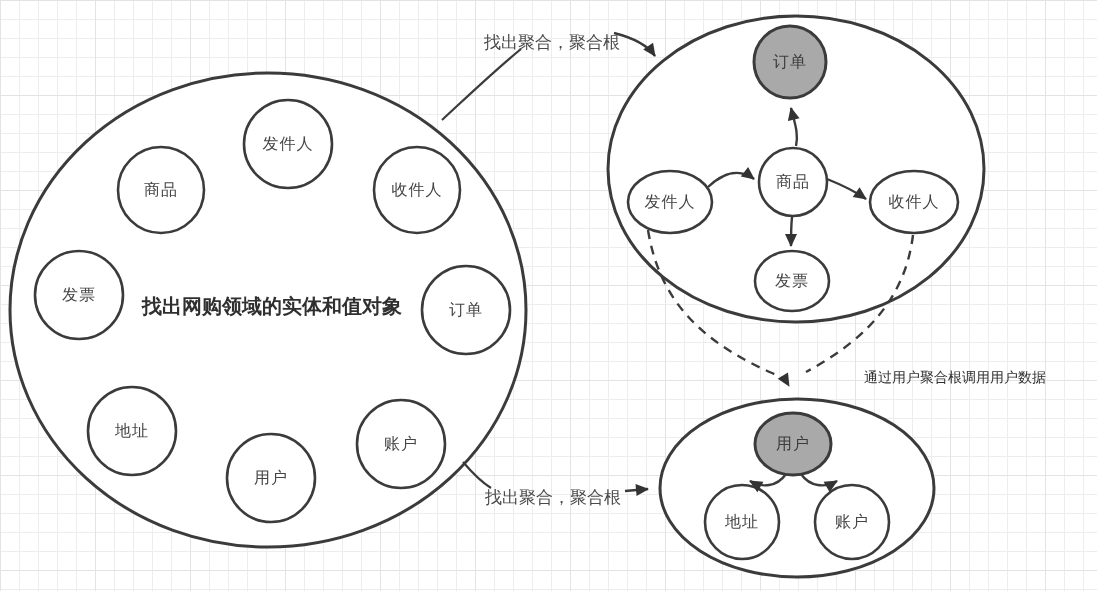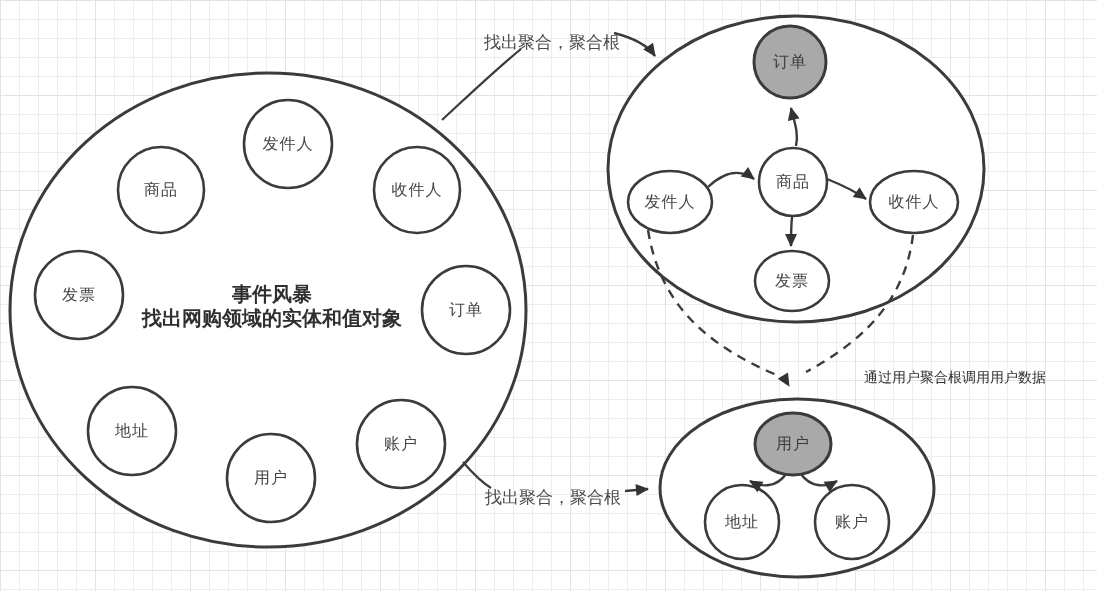--- a/index.html
+++ b/index.html
@@ -117,21 +117,20 @@
   <div class="lbl" style="left:161px; top:190px;">商品</div>
   <div class="lbl" style="left:288px; top:144px;">发件人</div>
   <div class="lbl" style="left:417px; top:190px;">收件人</div>
   <div class="lbl" style="left:79px; top:295px;">发票</div>
   <div class="lbl" style="left:466px; top:310px;">订单</div>
   <div class="lbl" style="left:132px; top:431px;">地址</div>
   <div class="lbl" style="left:271px; top:478px;">用户</div>
   <div class="lbl" style="left:401px; top:444px;">账户</div>
 
   <div class="cluster-title" style="left:272px; top:306px;">
-    <div>事件风暴</div>
     <div>找出网购领域的实体和值对象</div>
   </div>
 
   <div class="lbl lbl-root" style="left:790px; top:62px;">订单</div>
   <div class="lbl" style="left:793px; top:182px;">商品</div>
   <div class="lbl" style="left:670px; top:202px;">发件人</div>
   <div class="lbl" style="left:914px; top:202px;">收件人</div>
   <div class="lbl" style="left:792px; top:281px;">发票</div>
 
   <div class="lbl lbl-root" style="left:793px; top:444px;">用户</div>

